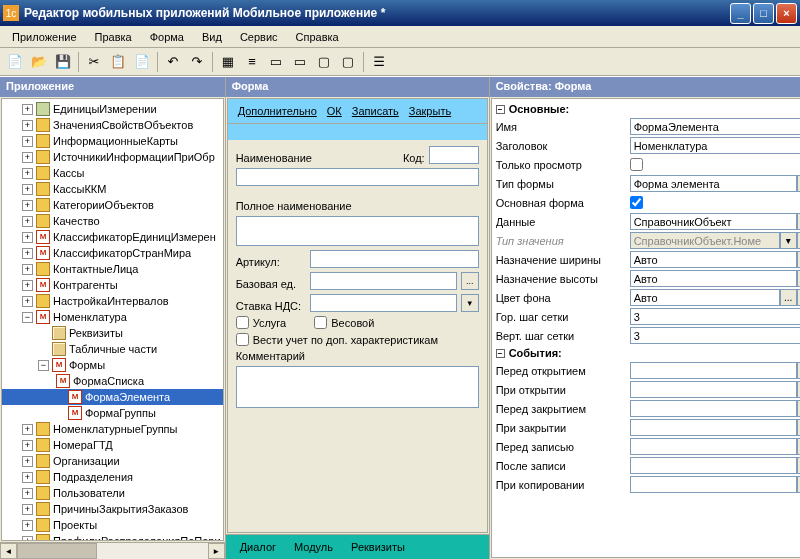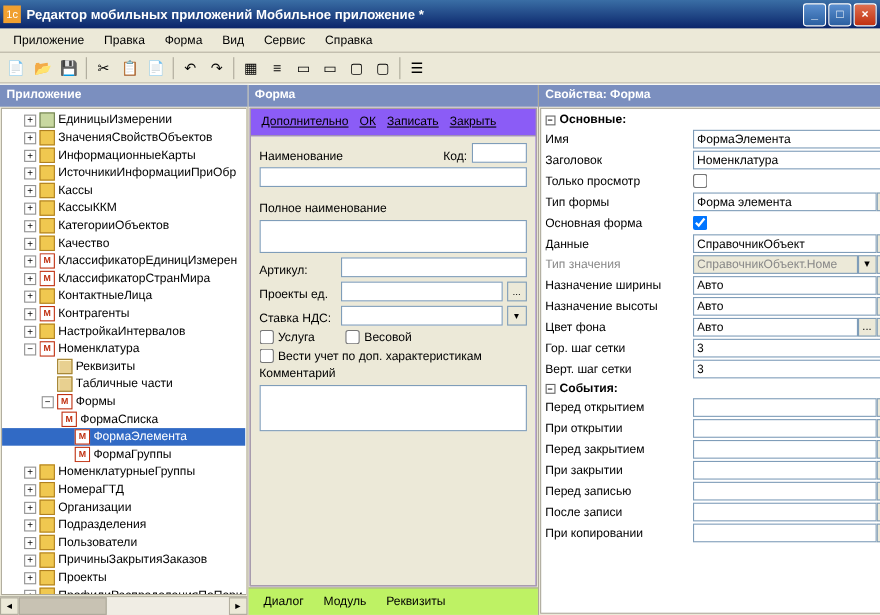--- a/index.html
+++ b/index.html
@@ -43,34 +43,34 @@
 .form-toolbar { display: flex; gap: 2px; padding: 4px 6px; border-bottom: 1px solid #aca899; }
 .link-btn { color: black; text-decoration: underline; cursor: pointer; padding: 2px 4px; }
 .form-fields { padding: 6px 8px; display: flex; flex-direction: column; gap: 4px; background: #ece9d8; flex: 1; }
 .fld-row { display: flex; align-items: flex-end; gap: 4px; }
 .fld-label { white-space: nowrap; }
 .txt { border: 1px solid #7f9db9; background: white; height: 18px; padding: 1px 3px; font-size: 11px; }
 .txt.grow { flex: 1; min-width: 30px; }
 .mtxt { border: 1px solid #7f9db9; background: white; width: 100%; resize: none; font-size: 11px; padding: 2px; }
 .elps-btn { width: 18px; height: 18px; border: 1px solid #7f9db9; background: #ece9d8; cursor: pointer; font-size: 9px; line-height: 1; }
 .cb { width: 13px; height: 13px; }
-.bottom-tabs { display: flex; gap: 2px; padding: 4px 6px; border-top: 1px solid #aca899; background: #bef264; }
+.bottom-tabs { display: flex; gap: 2px; padding: 4px 6px; border-top: 1px solid #aca899; background: #14b8a6; }
 .bottom-tabs .tab { padding: 2px 8px; cursor: pointer; }
 
 .scrollbar-h { height: 17px; background: #ece9d8; display: flex; border-top: 1px solid #aca899; }
 .scrollbar-h .arrow { width: 17px; background: #ece9d8; border: 1px solid #aca899; display: flex; align-items: center; justify-content: center; font-size: 8px; cursor: pointer; }
 .scrollbar-h .track { flex: 1; background: #f0ede4; position: relative; }
 .scrollbar-h .thumb { position: absolute; left: 0; top: 0; bottom: 0; width: 80px; background: #c8c2b3; border: 1px solid #aca899; }
 
 .props { padding: 2px 4px; overflow: auto; }
 .prop-section { font-weight: bold; display: flex; align-items: center; gap: 4px; padding: 2px 0; }
 .prop-section .sec-tgl { width: 9px; height: 9px; border: 1px solid #666; display: flex; align-items: center; justify-content: center; font-size: 8px; background: white; }
 .prop-row { display: flex; align-items: center; height: 19px; gap: 2px; }
 .prop-row .plbl { width: 132px; white-space: nowrap; overflow: hidden; }
-.prop-row .plbl.gray { color: #888; }
+.prop-row .plbl.gray { color: #888; font-style: italic; }
 .prop-row .pval { flex: 1; display: flex; gap: 0; }
 .prop-row .ptxt { flex: 1; border: 1px solid #7f9db9; background: white; height: 17px; padding: 0 3px; font-size: 11px; min-width: 0; }
 .prop-row .ptxt.disabled { background: #ece9d8; color: #888; }
 .pbtn { width: 17px; height: 17px; border: 1px solid #7f9db9; background: #ece9d8; cursor: pointer; font-size: 10px; line-height: 1; padding: 0; }
 </style>
 </head>
 <body>
 
 <div class="titlebar">
   <div class="icon">1c</div>
@@ -265,21 +265,21 @@
       <div class="arrow">◄</div>
       <div class="track">
           <div class="thumb"></div>
         </div>
       <div class="arrow">►</div>
     </div>
   </div>
 
   <div class="panel center">
     <div class="panel-title">Форма</div>
-    <div class="panel-body" style="background:#8b5cf6; display:flex; flex-direction:column;">
+    <div class="panel-body" style="background:#7dd3fc; display:flex; flex-direction:column;gap:16px;">
       <div class="form-toolbar">
         <span class="link-btn">Дополнительно</span>
         <span class="link-btn">ОК</span>
         <span class="link-btn">Записать</span>
         <span class="link-btn">Закрыть</span>
       </div>
       <div class="form-fields">
         <div class="fld-row">
           <span class="fld-label">Наименование</span>
           <span style="flex:1"></span>
@@ -288,21 +288,21 @@
         </div>
         <input class="txt" style="width: 100%;">
         <div style="height:6px"></div>
         <span class="fld-label">Полное наименование</span>
         <textarea class="mtxt" rows="2" style=""></textarea>
         <div class="fld-row">
           <span class="fld-label" style="width:70px">Артикул:</span>
           <input class="txt grow" style="">
         </div>
         <div class="fld-row">
-          <span class="fld-label" style="width:70px">Проекты ед.</span>
+          <span class="fld-label" style="width:70px">Базовая ед.</span>
           <input class="txt grow" style="">
           <button class="elps-btn">...</button>
         </div>
         <div class="fld-row">
           <span class="fld-label" style="width:70px">Ставка НДС:</span>
           <input class="txt grow" style="">
           <button class="elps-btn">▾</button>
         </div>
         <div class="fld-row">
           <input type="checkbox" class="cb" style="">

